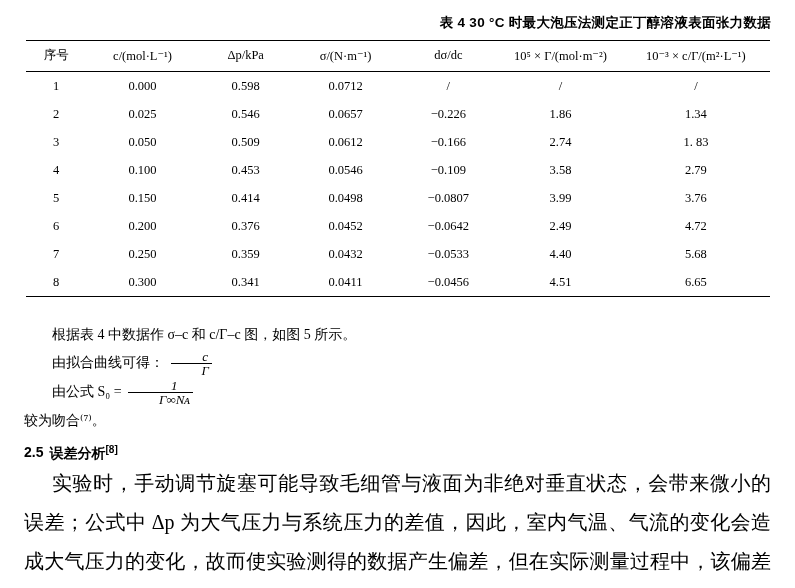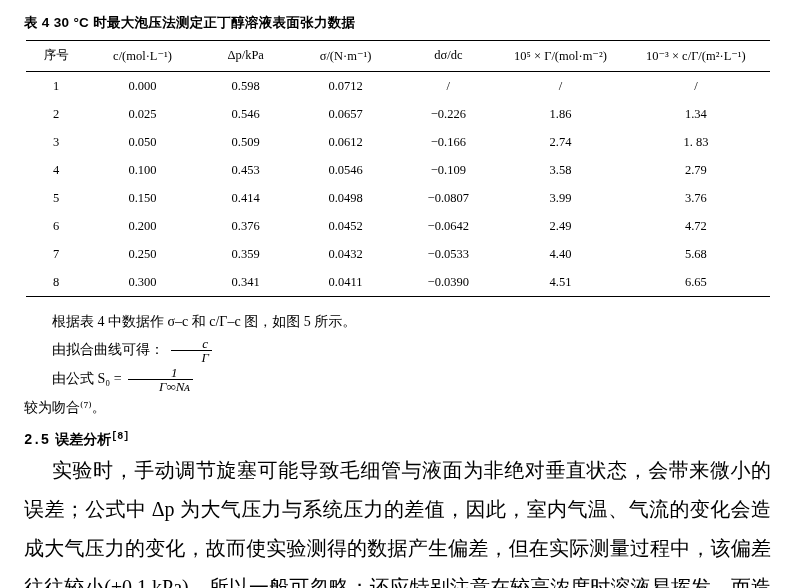--- a/index.html
+++ b/index.html
@@ -16,21 +16,21 @@
     overflow: hidden;
   }
   .page {
     width: 795px;
     height: 588px;
     position: relative;
     box-sizing: border-box;
     padding: 10px 24px 0 24px;
   }
   .table-title {
-    text-align: left;
+    text-align: right;
     font-size: 13.5px;
     font-weight: bold;
     font-family: "Liberation Sans", "DejaVu Sans", sans-serif;
     margin: 4px 0 8px 0;
     letter-spacing: 0.3px;
   }
   table.data {
     width: 744px;
     margin: 0 auto;
     border-collapse: collapse;
@@ -57,21 +57,21 @@
   .col-dp { width: 112px; }
   .col-sigma { width: 120px; }
   .col-dsdc { width: 118px; font-family: Liberation Serif, serif; }
   .col-gamma { width: 130px; }
   .col-cg { width: 160px; }
   sup { font-size: 0.72em; vertical-align: 0.45em; }
 
   .body-text {
     font-size: 14px;
     line-height: 1.95;
-    margin-top: 11px;
+    margin-top: 24px;
   }
   .para {
     text-indent: 28px;
     margin: 0;
     line-height: 2.0;
   }
   .para.noind { text-indent: 0; }
   .frac {
     display: inline-block;
     vertical-align: middle;
@@ -85,21 +85,21 @@
     padding: 0 3px;
     font-size: 13px;
   }
   .frac .den {
     display: block;
     border-top: 1px solid #000;
     padding: 0 3px;
     font-size: 13px;
   }
   .sec-head {
-    font-family: Liberation Mono, monospace;
+    font-family: Liberation Sans, sans-serif;
     font-weight: bold;
     font-size: 14px;
     margin: 9px 0 2px 0;
   }
   .sec-num { margin-right: 6px; }
   .final-para {
     font-size: 20px;
     line-height: 1.95;
     text-indent: 28px;
     margin: 0;
@@ -187,21 +187,21 @@
         <td>0.0432</td>
         <td>−0.0533</td>
         <td>4.40</td>
         <td>5.68</td>
       </tr>
       <tr class="rule-bot">
         <td>8</td>
         <td>0.300</td>
         <td>0.341</td>
         <td>0.0411</td>
-        <td>−0.0390</td>
+        <td>−0.0456</td>
         <td>4.51</td>
         <td>6.65</td>
       </tr>
     </tbody>
   </table>
 
   <div class="body-text">
     <p class="para">根据表 4 中数据作 σ–c 和 c/Γ–c 图，如图 5 所示。</p>
 
     <p class="para">

